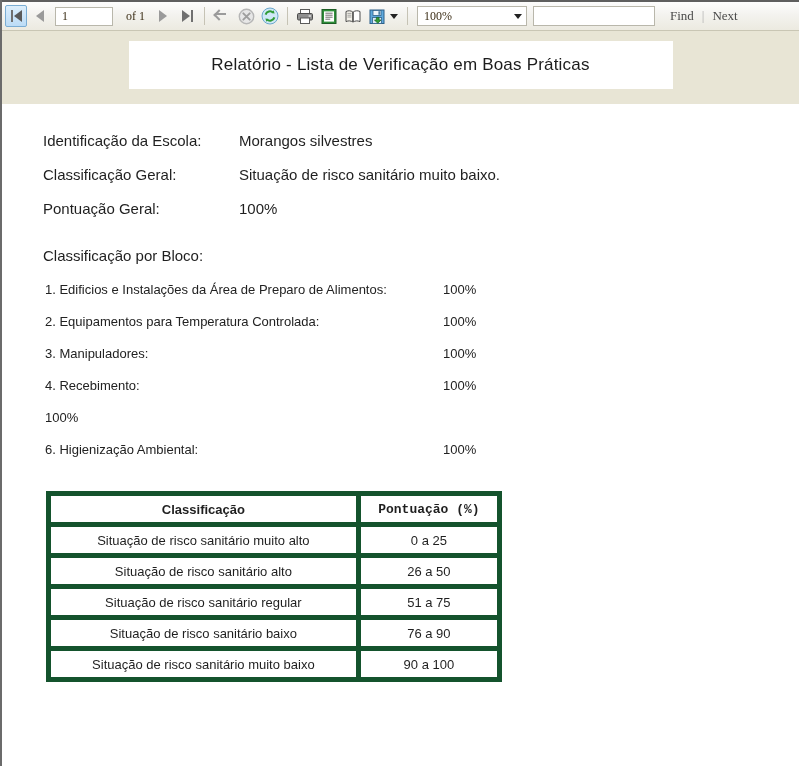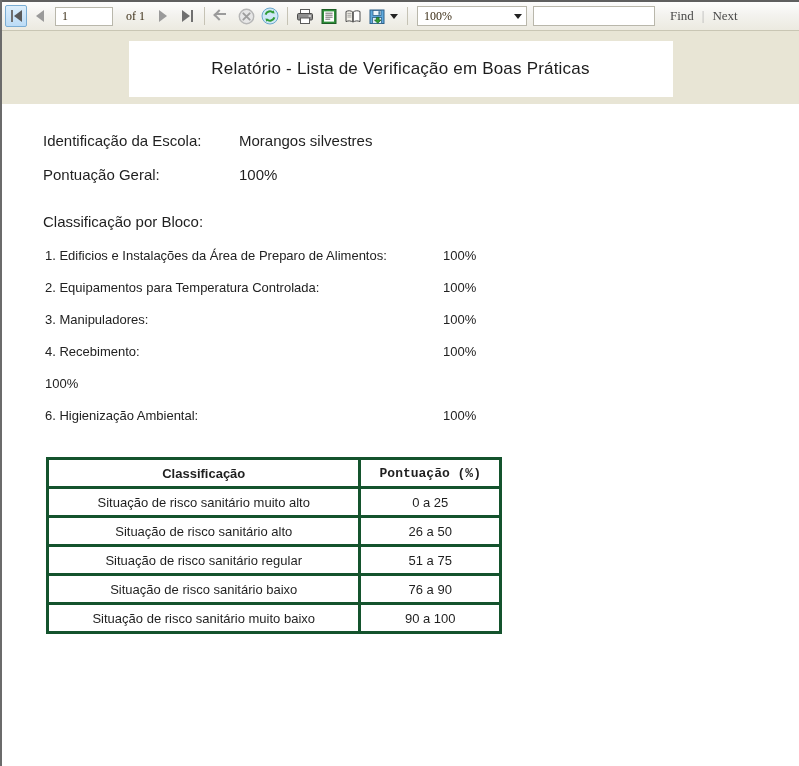--- a/index.html
+++ b/index.html
@@ -171,21 +171,21 @@
     box-sizing: border-box;
   }
   .band-top {
     height: 73px;
     padding-top: 10px;
     display: flex;
     justify-content: center;
   }
   .title-box {
     width: 544px;
-    height: 56px;
+    height: 48px;
     background: #ffffff;
     display: flex;
     align-items: center;
     justify-content: center;
   }
   .title-box span {
     font-family: "Liberation Sans", sans-serif;
     font-size: 17px;
     color: #1c1c1c;
     letter-spacing: 0.2px;
@@ -226,21 +226,21 @@
   .block-row .bscore { }
 
   table.classtable {
     margin: 34px 0 0 36px;
     border-collapse: collapse;
     width: 456px;
     font-size: 13px;
   }
   table.classtable th,
   table.classtable td {
-    border: 3px solid #14532d;
+    border: 5px solid #14532d;
     text-align: center;
     color: #1f1f1f;
     height: 24px;
     padding: 1px 4px;
   }
   table.classtable th {
     font-weight: bold;
   }
   table.classtable td.col-class { width: 318px; border-radius: 8px; }
   table.classtable td.col-score { width: 134px; }
@@ -392,20 +392,24 @@
     </div>
 
     <div class="page-body">
 
       <div class="ident">
         <div class="ident-row">
           <span class="lbl">Identificação da Escola:</span>
           <span class="val">Morangos silvestres</span>
         </div>
         <div class="ident-row">
+          <span class="lbl">Classificação Geral:</span>
+          <span class="val">Situação de risco sanitário muito baixo.</span>
+        </div>
+        <div class="ident-row">
           <span class="lbl">Pontuação Geral:</span>
           <span class="val">100%</span>
         </div>
       </div>
 
       <div class="section-title">Classificação por Bloco:</div>
 
       <div class="blocks">
         <div class="block-row">
           <span class="bname">1. Edificios e Instalações da Área de Preparo de Alimentos:</span>

